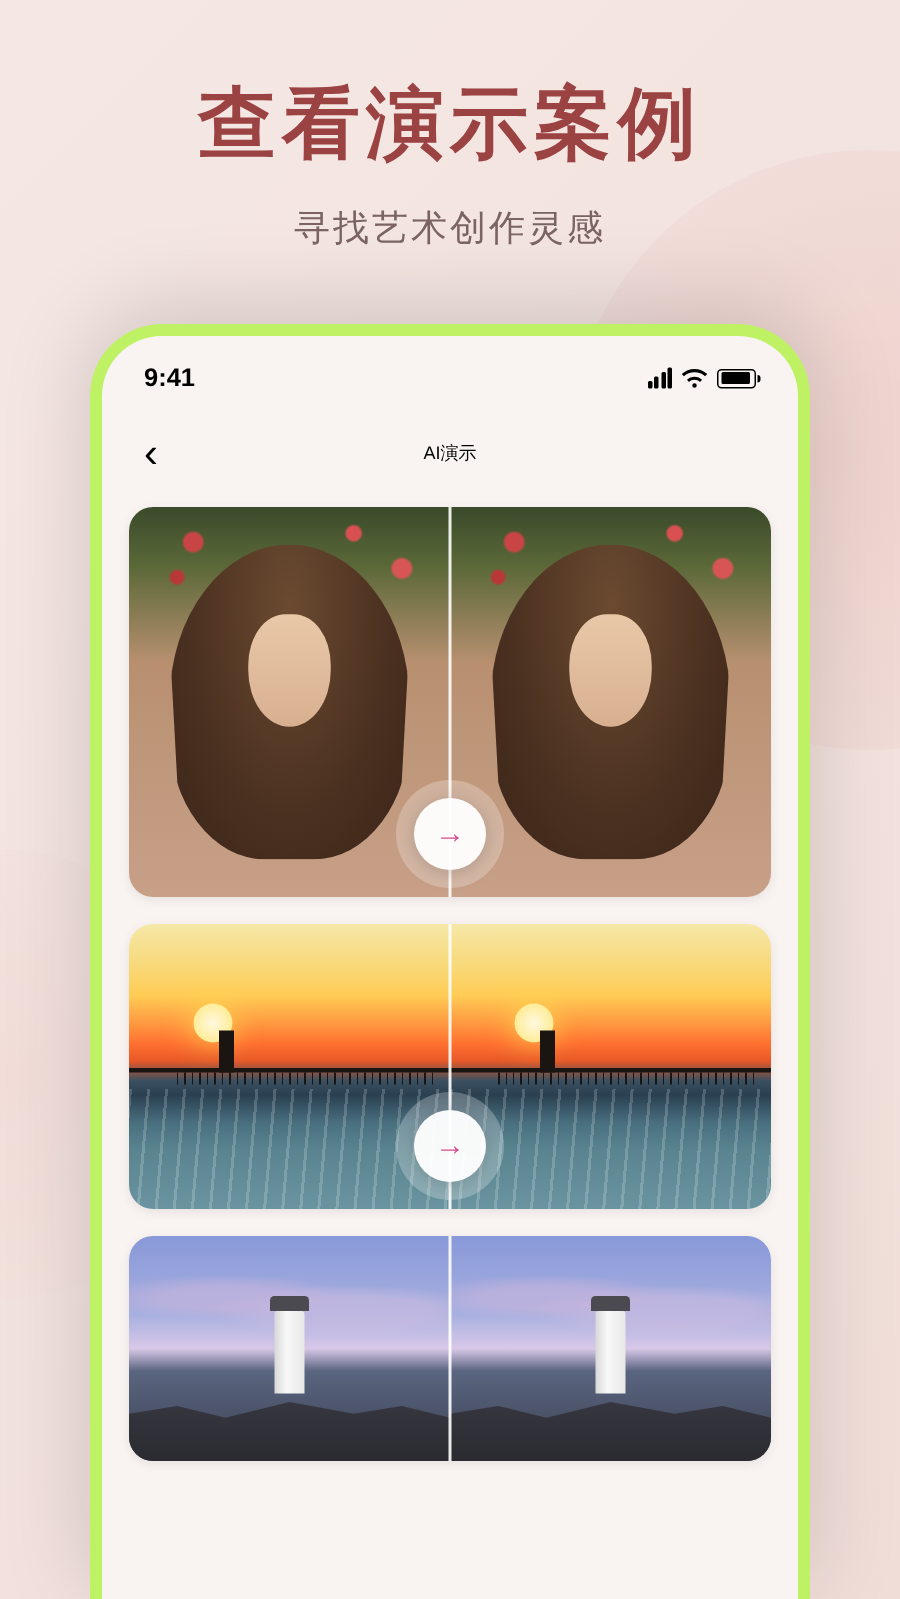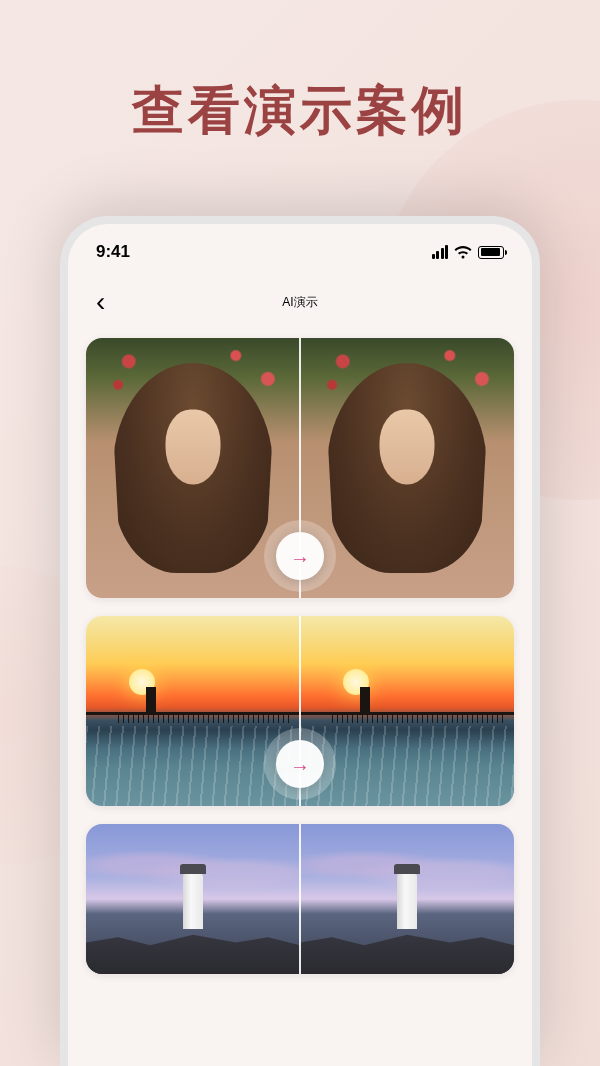--- a/index.html
+++ b/index.html
@@ -34,21 +34,21 @@
       height: 300px;
       border-radius: 50%;
       background: radial-gradient(circle, rgba(240, 215, 210, 0.5), rgba(240, 215, 210, 0.05));
       bottom: 200px;
       left: -150px;
       pointer-events: none;
     }
     
     .header {
       text-align: center;
-      padding-top: 76px;
+      padding-top: 48px;
       position: relative;
       z-index: 1;
     }
     
     .headline {
       font-size: 52px;
       font-weight: 700;
       color: #9b4242;
       letter-spacing: 4px;
     }
@@ -60,21 +60,21 @@
       letter-spacing: 2px;
     }
     
     .phone-frame {
       position: absolute;
       bottom: 0;
       left: 50%;
       transform: translateX(-50%);
       width: 480px;
       height: 850px;
-      background: #e5e5e5;
+      background: #bef264;
       border-radius: 48px 48px 0 0;
       box-shadow: 0 -10px 60px rgba(0,0,0,0.15);
       overflow: hidden;
     }
     
     .phone-inner {
       position: absolute;
       top: 8px;
       left: 8px;
       right: 8px;
@@ -367,20 +367,21 @@
     }
   </style>
 </head>
 <body>
 
 <div class="bg-decoration"></div>
 <div class="bg-decoration-2"></div>
 
 <div class="header">
   <div class="headline">查看演示案例</div>
+  <div class="subtitle">寻找艺术创作灵感</div>
 </div>
 
 <div class="phone-frame">
   <div class="phone-inner">
 
     <div class="status-bar">
       <div>9:41</div>
       <div class="status-icons">
         <div class="signal-icon">
           <span></span>

